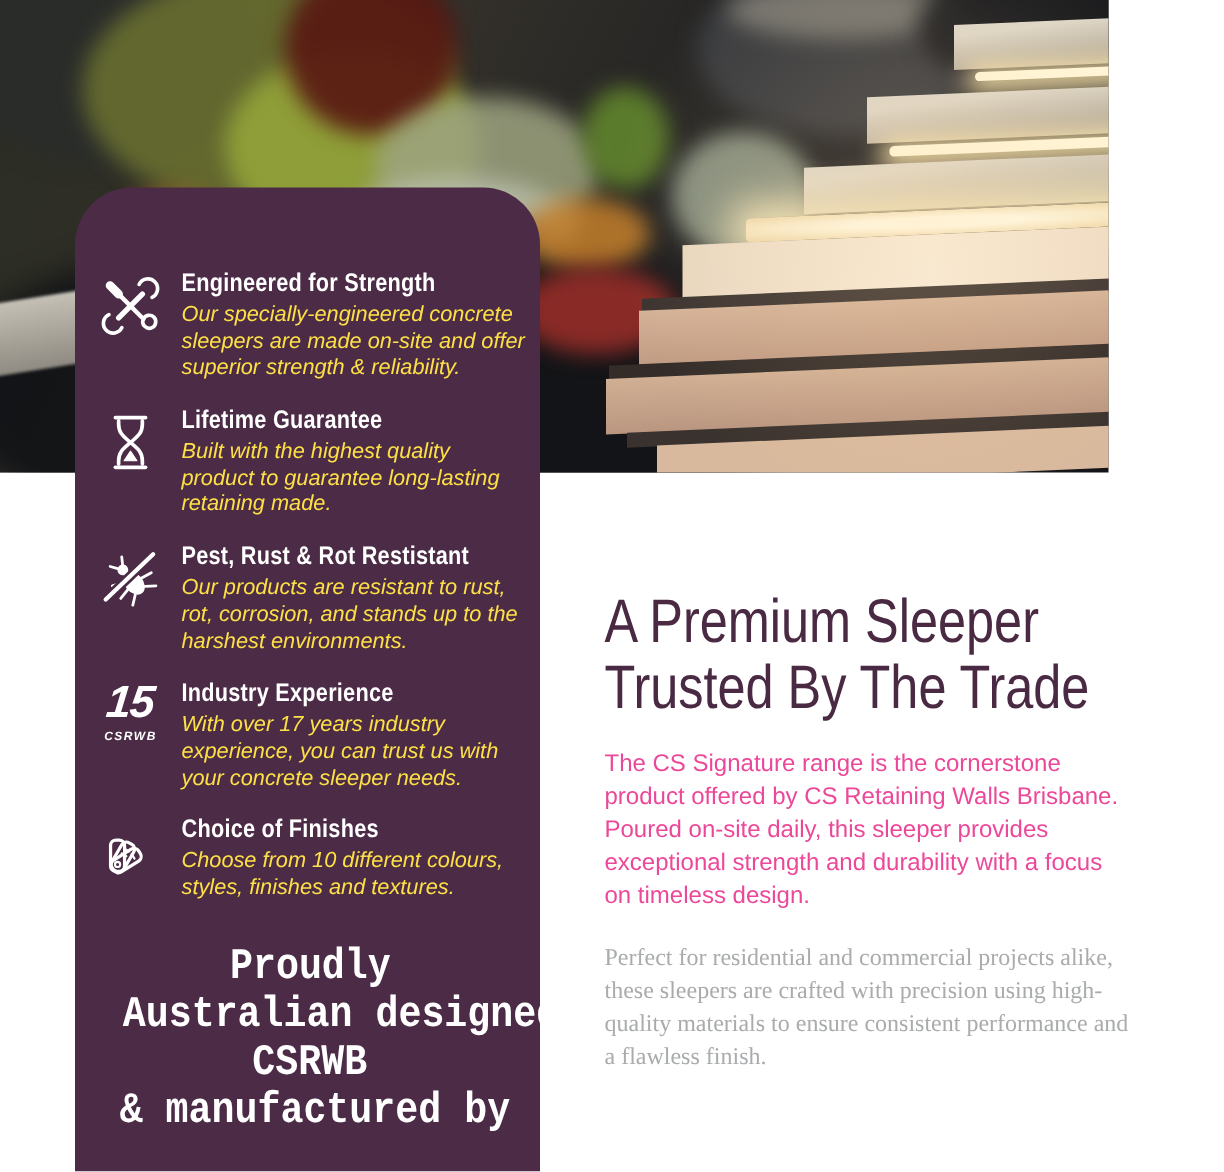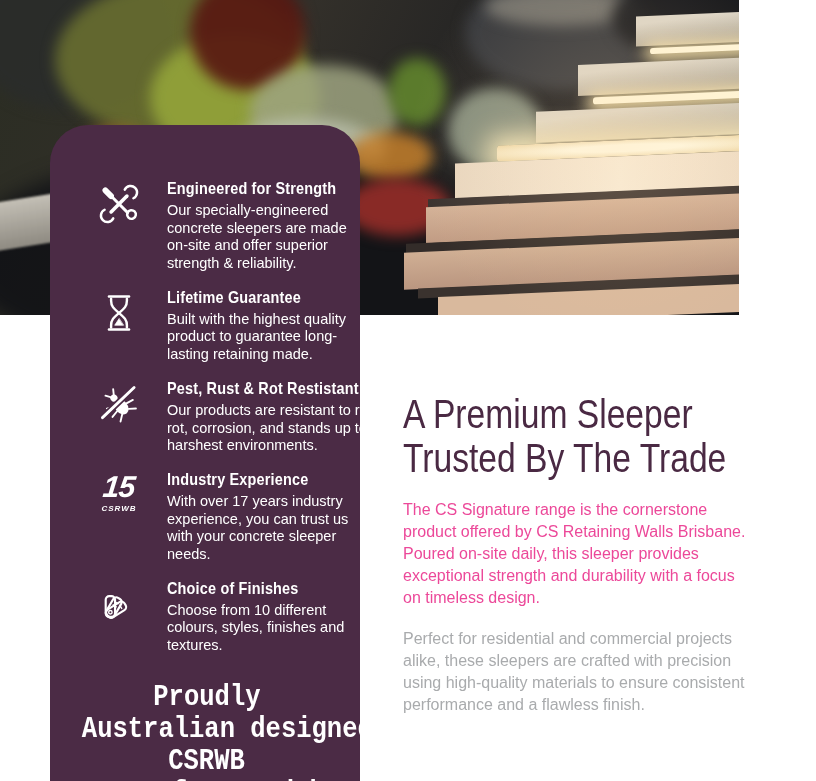--- a/index.html
+++ b/index.html
@@ -55,42 +55,42 @@
   .p4 { left:438px; top:290px; width:322px; height:28px; background:#d9b99d; }
   .warm-wash { position:absolute; left:380px; top:0; width:360px; height:315px;
         background:radial-gradient(circle at 65% 45%, rgba(255,214,160,.22), rgba(0,0,0,0) 70%); }
 
   
   .card {
     position:absolute; left:50px; top:125px; width:310px; height:656px;
     background:#4b2b45; border-radius:38px 38px 0 0;
     padding:54px 8px 0 12px; color:#fff;
   }
-  .feature { display:flex; gap:23px; margin-bottom:15px;margin-left:32px; }
+  .feature { display:flex; gap:9px; margin-bottom:15px; }
   .f-icon { flex:0 0 50px; width:50px; display:flex; flex-direction:column;
             align-items:center; justify-content:flex-start; padding-top:2px; }
   .f-icon svg { width:46px; height:46px; }
   .f-body { width:234px; }
   .f-title { display:inline-block; transform:scaleX(.85); transform-origin:left center;
              font-weight:bold; font-size:17px; letter-spacing:.2px; white-space:nowrap; }
-  .f-desc  { font-size:14.5px; line-height:1.22; margin-top:3px; color:#ffffff; }
+  .f-desc  { font-size:14.5px; line-height:1.22; margin-top:3px; color:#fde047;font-style:italic; }
   .yrs-num { font-size:30px; font-weight:bold; font-style:italic; line-height:1;
              transform:skewX(-6deg); letter-spacing:-1px; }
   .yrs-lbl { font-size:8px; font-weight:bold; font-style:italic; letter-spacing:1px; margin-top:2px; }
   .tagline { margin-top:27px; text-align:center; }
   .tagline .tl-line { font-size:29px; font-weight:bold; line-height:32px;font-family:Liberation Mono, monospace; }
   .tagline .tl-line span { display:inline-block; transform:scaleX(.88); transform-origin:center; white-space:nowrap; }
 
   
   .content { position:absolute; left:403px; top:392px; width:350px; }
   .headline { color:#4a2943; font-weight:normal; font-size:41px; line-height:44px; }
   .headline span { display:inline-block; transform:scaleX(.82); transform-origin:left center; white-space:nowrap; }
   .para { font-size:16px; line-height:22px; margin-top:19px; }
   .para-1 { color:#ec4899; }
-  .para-2 { color:#a9abad; }
+  .para-2 { color:#a9abad;font-family:Liberation Serif, serif; }
 </style>
 </head>
 <body>
 
 <div class="hero">
   <div class="blob b-slate-tl"></div>
   <div class="blob b-grass-olive"></div>
   <div class="blob b-grass-bright"></div>
   <div class="blob b-plant-darkred"></div>
   <div class="blob b-sage"></div>

